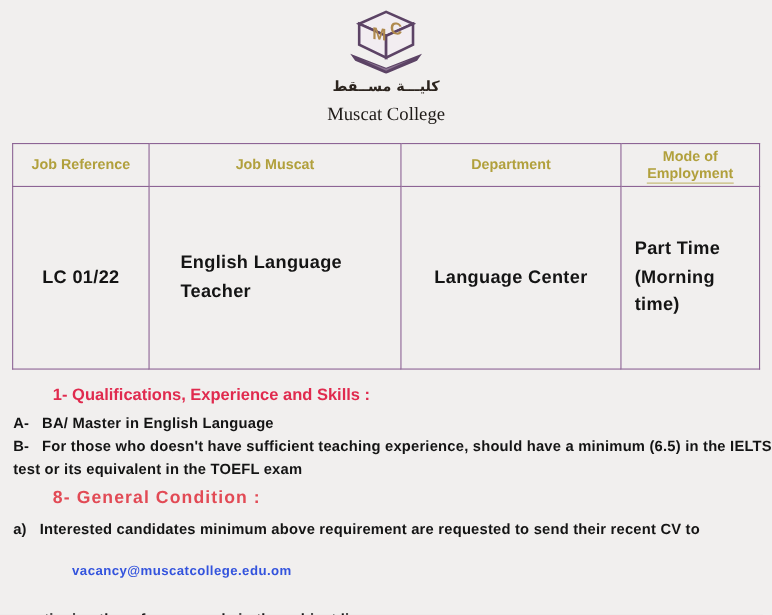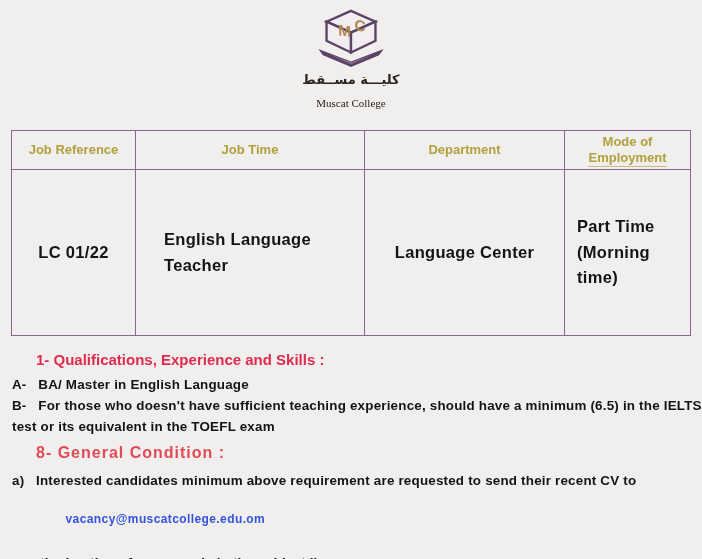--- a/index.html
+++ b/index.html
@@ -27,21 +27,21 @@
   .logo-wrap{ text-align:center; padding-top:9px; }
   .logo-cube{ display:block; margin:0 auto; }
   .logo-arabic{
     font-family:"DejaVu Sans", sans-serif;
     font-size:13px; line-height:23px;
     color:#2c241e; font-weight:bold;
     margin-top:1px;
   }
   .logo-name{
     font-family:"Liberation Serif", serif;
-    font-size:11px; line-height:19px;
+    font-size:17px; line-height:19px;
     color:#1f1b18; margin-top:3px;
   }
   
   table.vacancy{
     margin:17px 0 0 11px;
     width:679px;
     border-collapse:collapse;
     table-layout:fixed;
   }
   table.vacancy th, table.vacancy td{
@@ -68,21 +68,21 @@
   td.cell-title{padding-left:28px;}
   td.cell-dept{text-align:center;}
   td.cell-mode{padding-left:12px;padding-right:22px;}
   .hdr-line2{display:block;}
   .hdr-underline{border-bottom:1px solid rgba(177,160,60,.65);padding-bottom:1px;}
   
   .sections{ margin:15px 12px 0 12px; width:690px; }
   .sec-heading{
     color:var(--accent-red);
     font-size:15px; font-weight:bold;
-    margin:0 0 7px 24px;
+    margin:0 0 7px 36px;
     white-space:pre-wrap;
   }
   .sec-heading.second{
     color:var(--soft-red);
     font-size:16px;
     letter-spacing:1px;
     margin-top:7px; margin-bottom:9px;
   }
   .doc-line{
     font-size:13.4px; font-weight:bold;
@@ -130,21 +130,21 @@
         <col class="col-title">
         <col class="col-dept">
         <col class="col-mode">
     </colgroup>
     <tbody>
         <tr>
       <th>
         <span>Job Reference</span>
       </th>
       <th>
-        <span>Job Time</span>
+        <span>Job Muscat</span>
       </th>
       <th>
         <span>Department</span>
       </th>
       <th>
         <span>Mode of</span>
         <span class="hdr-line2"><span class="hdr-underline">Employment</span></span>
       </th>
     </tr>
     <tr>

